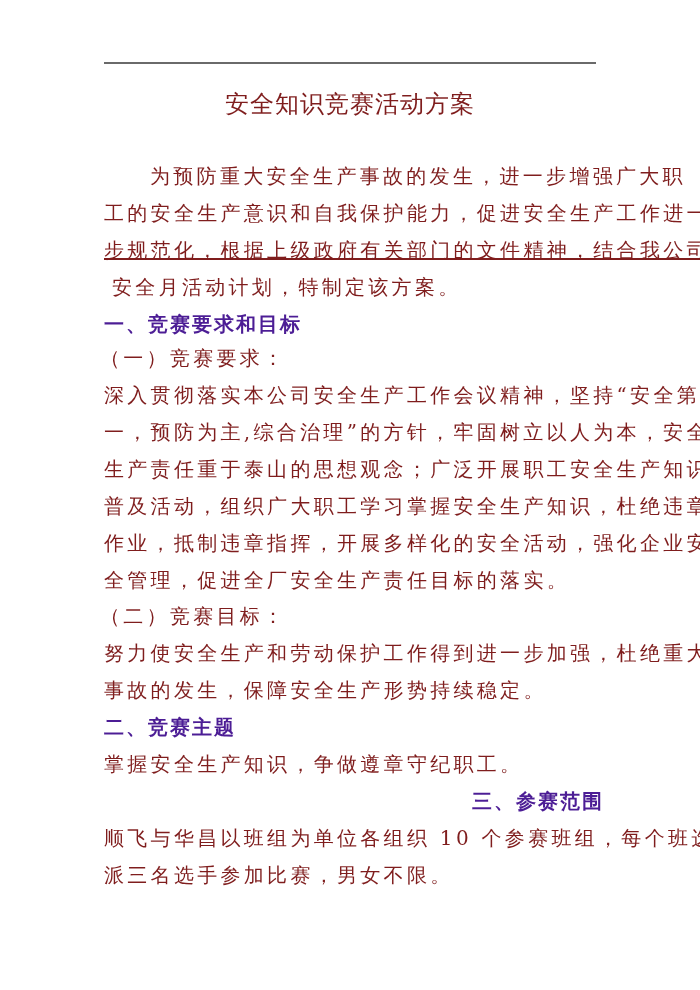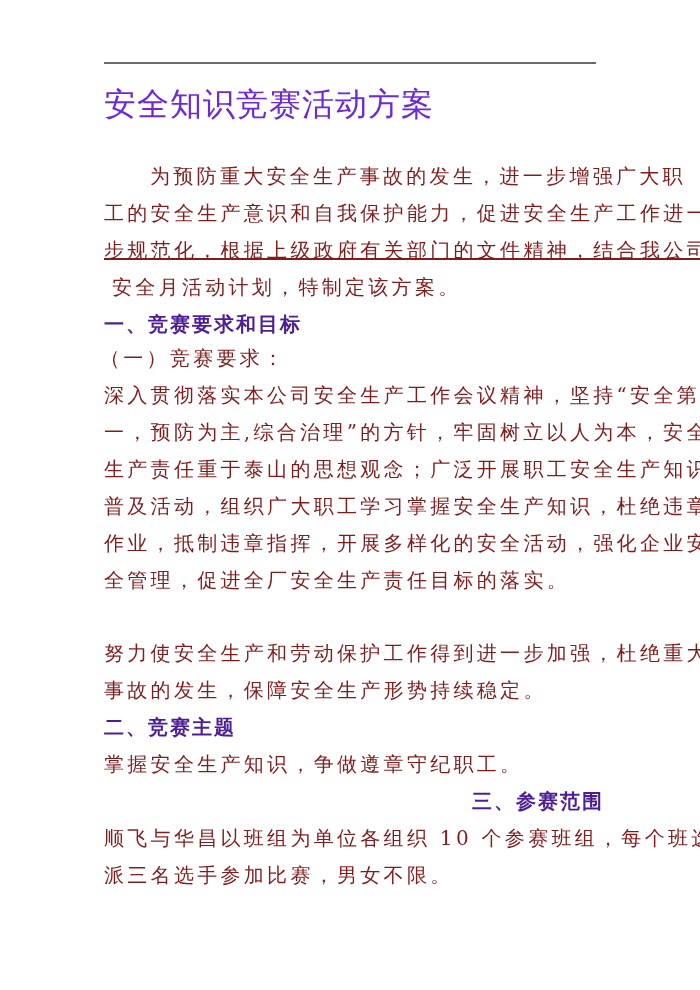--- a/index.html
+++ b/index.html
@@ -27,26 +27,26 @@
     top: 62px;
     width: 492px;
     height: 0;
     border-top: 2px solid #6a6a6a;
   }
   .doc-title {
     position: absolute;
     left: 104px;
     top: 84px;
     width: 492px;
-    text-align: left;
-    font-size: 32px;
+    text-align: center;
+    font-size: 24px;
     line-height: 40px;
     font-weight: normal;
     letter-spacing: 1px;
-    color: #6d28d9;
+    color: #7f1d1d;
     margin: 0;
   }
   .line {
     position: absolute;
     left: 104px;
     width: 500px;
     font-size: 20px;
     line-height: 30px;
     white-space: nowrap;
     letter-spacing: 3.3px;
@@ -80,20 +80,21 @@
   <div class="line heading" style="top:309px;">一、竞赛要求和目标</div>
 
   <div class="line sub" style="top:343px; left:100px;">（一）竞赛要求：</div>
   <div class="line" style="top:380px;">深入贯彻落实本公司安全生产工作会议精神，坚持“安全第</div>
   <div class="line" style="top:417px;">一，预防为主,综合治理”的方针，牢固树立以人为本，安全</div>
   <div class="line" style="top:454px;">生产责任重于泰山的思想观念；广泛开展职工安全生产知识</div>
   <div class="line" style="top:491px;">普及活动，组织广大职工学习掌握安全生产知识，杜绝违章</div>
   <div class="line" style="top:528px;">作业，抵制违章指挥，开展多样化的安全活动，强化企业安</div>
   <div class="line" style="top:565px;">全管理，促进全厂安全生产责任目标的落实。</div>
 
+  <div class="line sub" style="top:601px; left:100px;">（二）竞赛目标：</div>
   <div class="line" style="top:638px;">努力使安全生产和劳动保护工作得到进一步加强，杜绝重大</div>
   <div class="line" style="top:675px;">事故的发生，保障安全生产形势持续稳定。</div>
 
   <div class="line heading" style="top:712px;">二、竞赛主题</div>
   <div class="line" style="top:749px;">掌握安全生产知识，争做遵章守纪职工。</div>
 
   <div class="line heading" style="top:786px;text-align:right;">三、参赛范围</div>
   <div class="line" style="top:823px;">顺飞与华昌以班组为单位各组织 10 个参赛班组，每个班选</div>
   <div class="line" style="top:860px;">派三名选手参加比赛，男女不限。</div>
 

